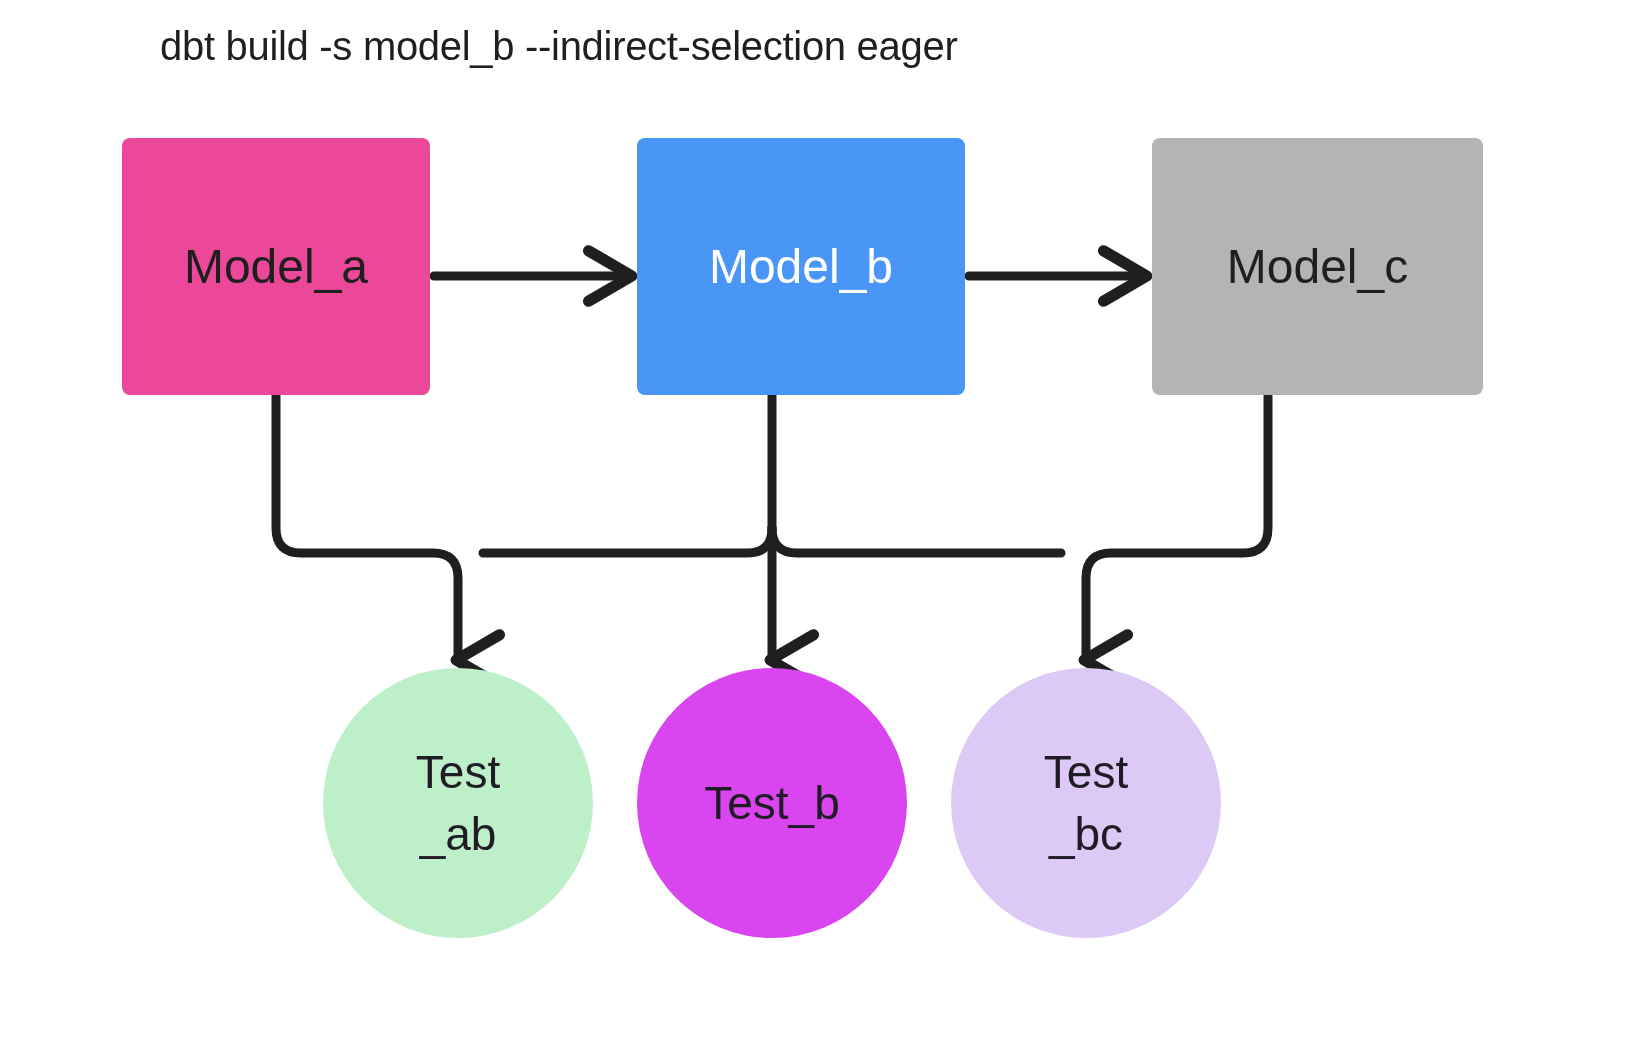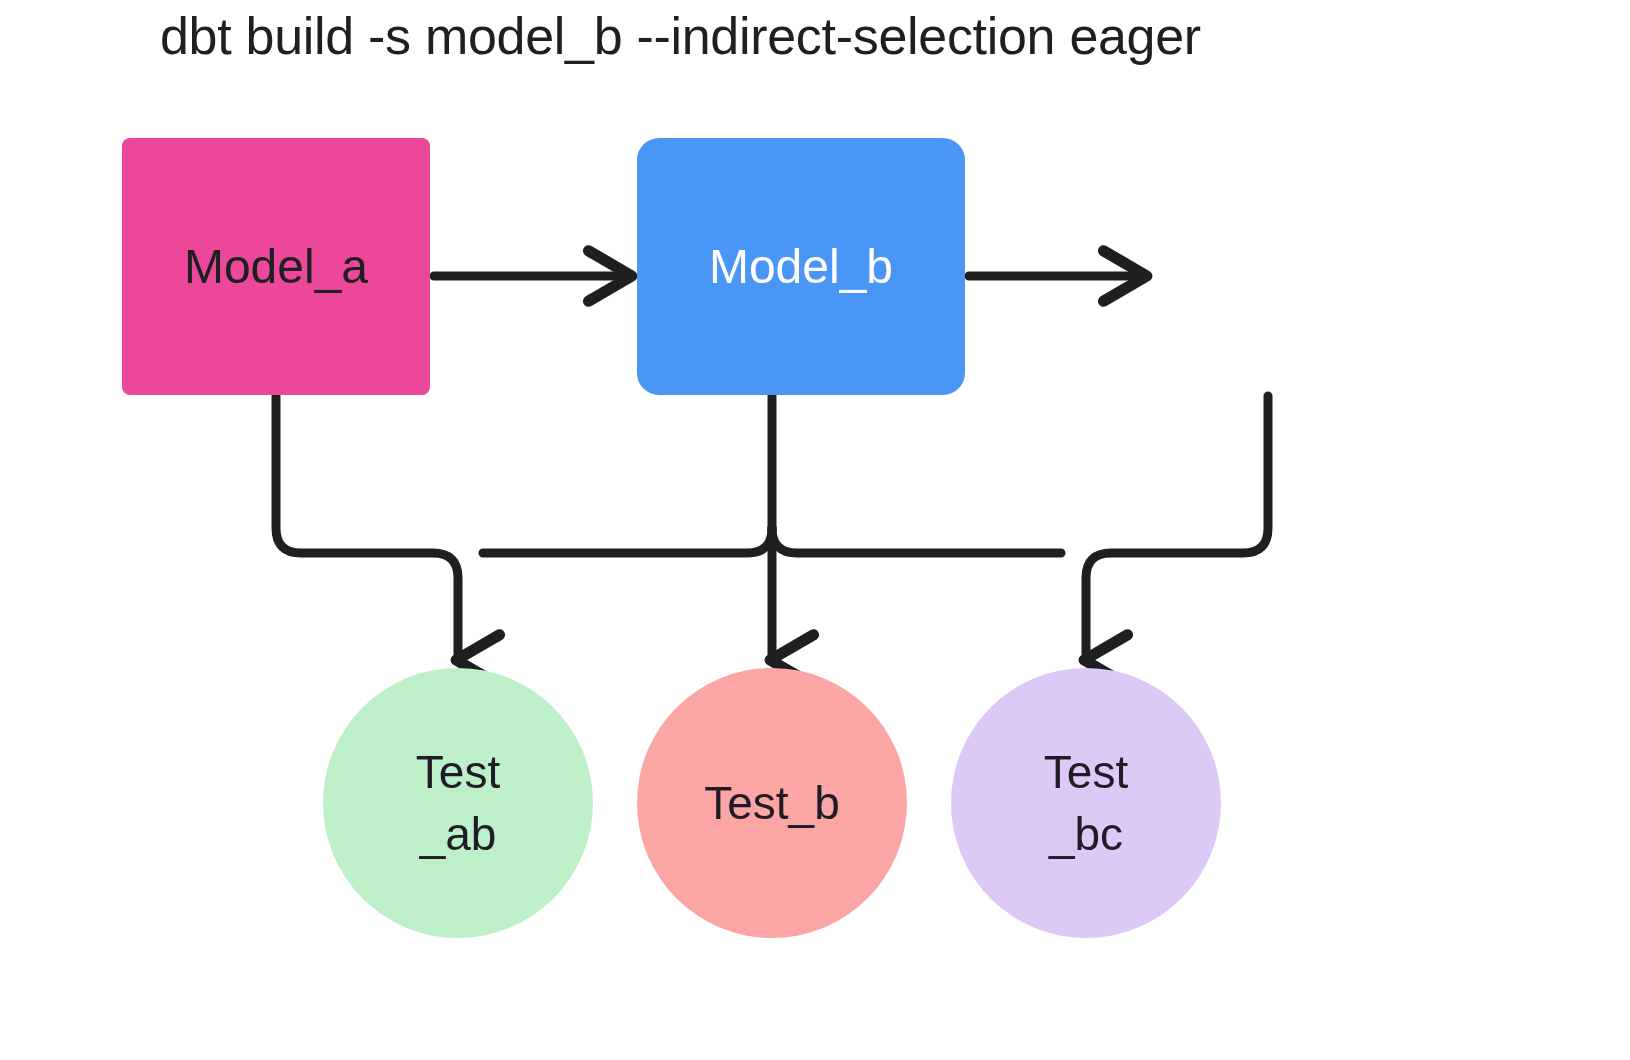--- a/index.html
+++ b/index.html
@@ -19,22 +19,22 @@
     position: absolute;
     left: 0;
     top: 0;
     width: 1630px;
     height: 1060px;
     pointer-events: none;
   }
   .title {
     position: absolute;
     left: 160px;
-    top: 8px;
-    font-size: 52px;
+    top: 24px;
+    font-size: 40px;
     line-height: 1.1;
     color: #1f1f1f;
     white-space: nowrap;
     letter-spacing: -0.3px;
   }
   .node-box {
     position: absolute;
     border-radius: 8px;
     display: flex;
     align-items: center;
@@ -89,31 +89,34 @@
       <path d="M 772 528 Q 772 553 797 553 L 1061 553"></path>
 
       <path d="M 1268 396 L 1268 528 Q 1268 553 1243 553 L 1111 553 Q 1086 553 1086 578 L 1086 660" marker-end="url(#ah-down)"></path>
     </g>
   </svg>
 
   <div class="node-box" id="node-model_a" style="left:122px; top:138px; width:308px; height:257px; background:#ec4899; color:#1f1f1f;">
     <span>Model_a</span>
   </div>
 
-  <div class="node-box" id="node-model_b" style="left:637px; top:138px; width:328px; height:257px; background:#4a96f7; color:#ffffff;border-radius:22px;">
+  <div class="node-box" id="node-model_b" style="left:637px; top:138px; width:328px; height:257px; background:#4a96f7; color:#ffffff;">
     <span>Model_b</span>
   </div>
 
+  <div class="node-box" id="node-model_c" style="left:1152px; top:138px; width:331px; height:257px; background:#b4b4b4; color:#1f1f1f;">
+    <span>Model_c</span>
+  </div>
 
   <div class="node-circle" id="node-test_ab" style="left:323px; top:668px; width:270px; height:270px; background:#bdefc8;">
     <span>Test
 _ab</span>
   </div>
 
-  <div class="node-circle" id="node-test_b" style="left:637px; top:668px; width:270px; height:270px; background:#fca5a5;">
+  <div class="node-circle" id="node-test_b" style="left:637px; top:668px; width:270px; height:270px; background:#d946ef;">
     <span>Test_b</span>
   </div>
 
   <div class="node-circle" id="node-test_bc" style="left:951px; top:668px; width:270px; height:270px; background:#ddc9f5;">
     <span>Test
 _bc</span>
   </div>
 
 </div>
 

